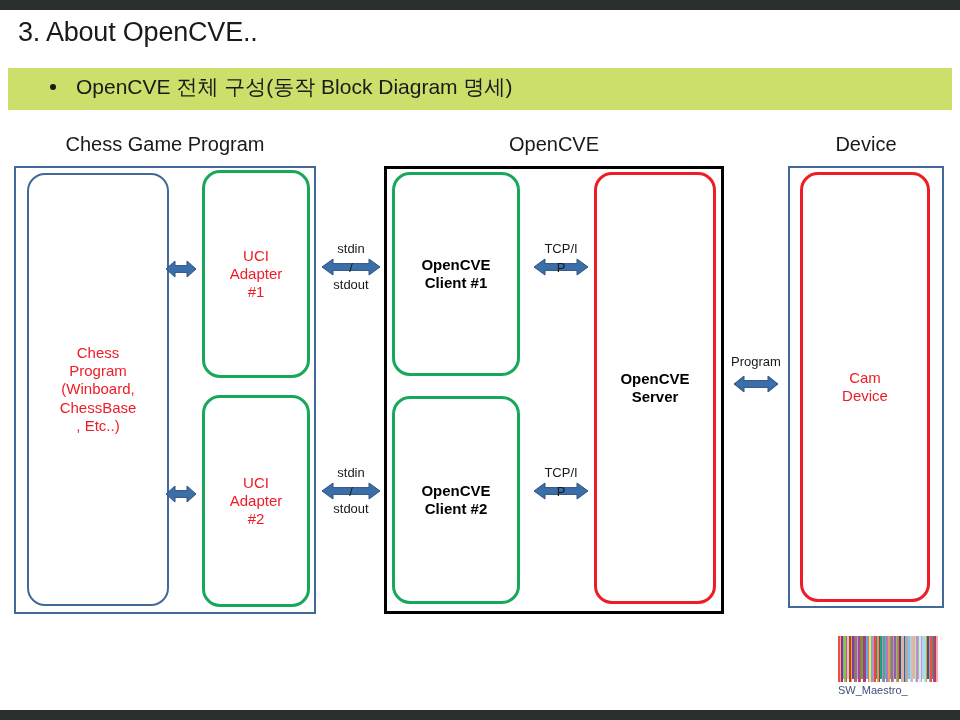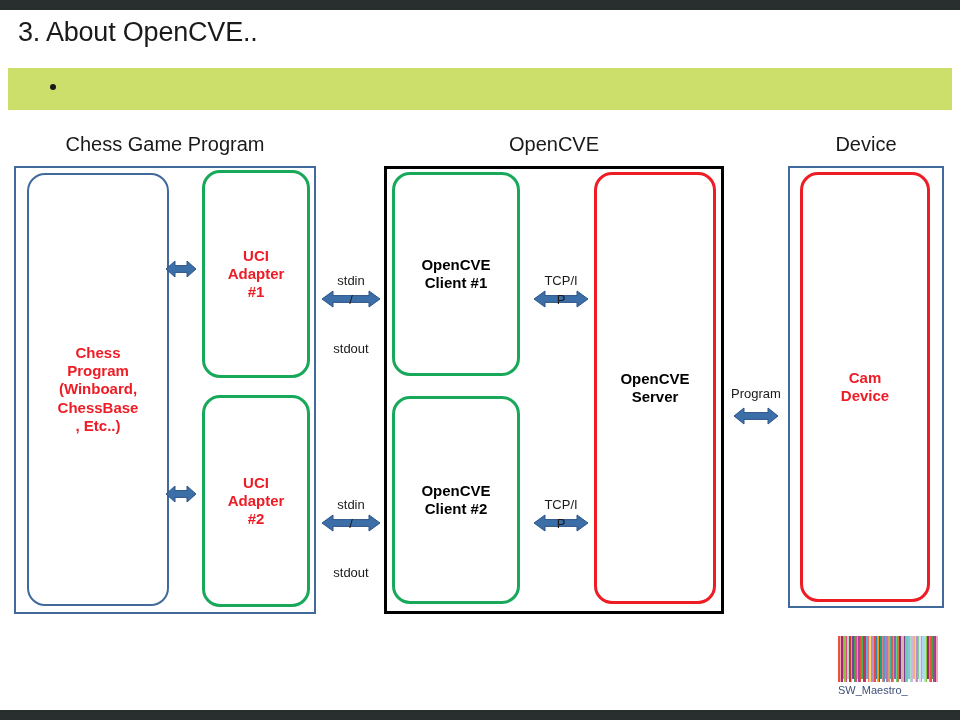--- a/index.html
+++ b/index.html
@@ -106,21 +106,21 @@
     display: flex;
     align-items: center;
     justify-content: center;
     text-align: center;
     line-height: 1.22;
   }
   .block-blue  { border: 2px solid #41699b; }
   .block-green { border: 3px solid #17a85a; }
   .block-red   { border: 3px solid #ee1c25; }
 
-  .txt-red   { color: #ee1c25; font-weight: bold; }
+  .txt-red   { color: #ee1c25; font-weight: normal; }
   .txt-black { color: #000000; font-weight: bold; }
 
   
   .b-chess-prog {
     left: 27px;  top: 173px;  width: 142px; height: 433px;
     font-size: 15px;
   }
   .b-uci1 {
     left: 202px; top: 170px;  width: 108px; height: 208px;
     font-size: 15px;
@@ -157,21 +157,20 @@
     flex-direction: column;
     align-items: center;
     justify-content: center;
   }
   .conn-label {
     font-size: 13px;
     color: #1a1a1a;
     line-height: 1.05;
     white-space: nowrap;
     text-align: center;
-    margin-top: 32px;
   }
   .arrow-wrap {
     position: relative;
     display: block;
     line-height: 0;
   }
   .arrow-over {          
     position: absolute;
     left: 0; top: 50%;
     width: 100%;
@@ -195,20 +194,21 @@
 </head>
 <body>
 
 <div class="top-bar"></div>
 <div class="bottom-bar"></div>
 
 <div class="slide-title">3. About OpenCVE..</div>
 
 <div class="subtitle-band">
   <span class="subtitle-bullet"></span>
+  <span class="subtitle-text">OpenCVE 전체 구성(동작 Block Diagram 명세)</span>
 </div>
 
 <div class="section-header sh-chess">Chess Game Program</div>
 <div class="section-header sh-ocve">OpenCVE</div>
 <div class="section-header sh-device">Device</div>
 
 <div class="frame frame-chess"></div>
 <div class="frame frame-ocve"></div>
 <div class="frame frame-device"></div>
 

